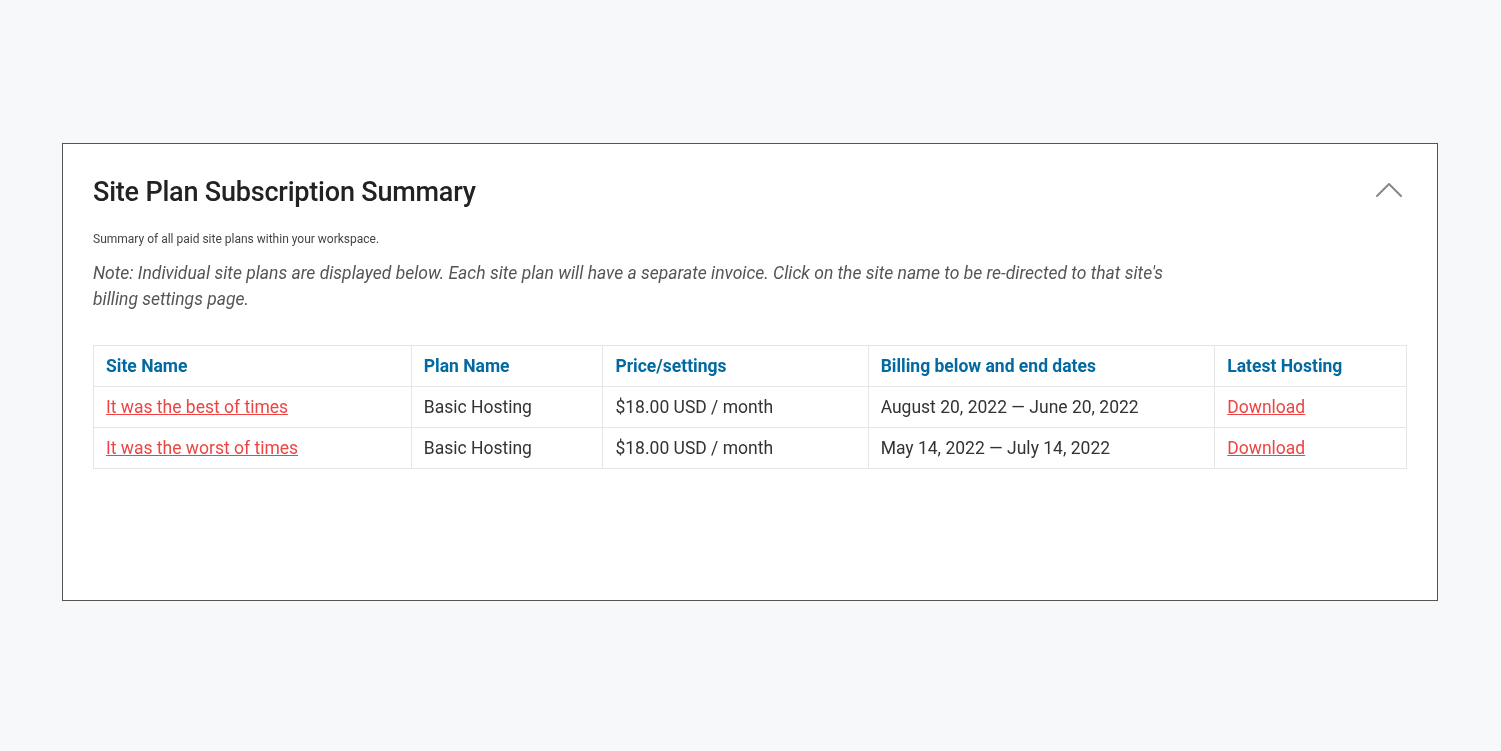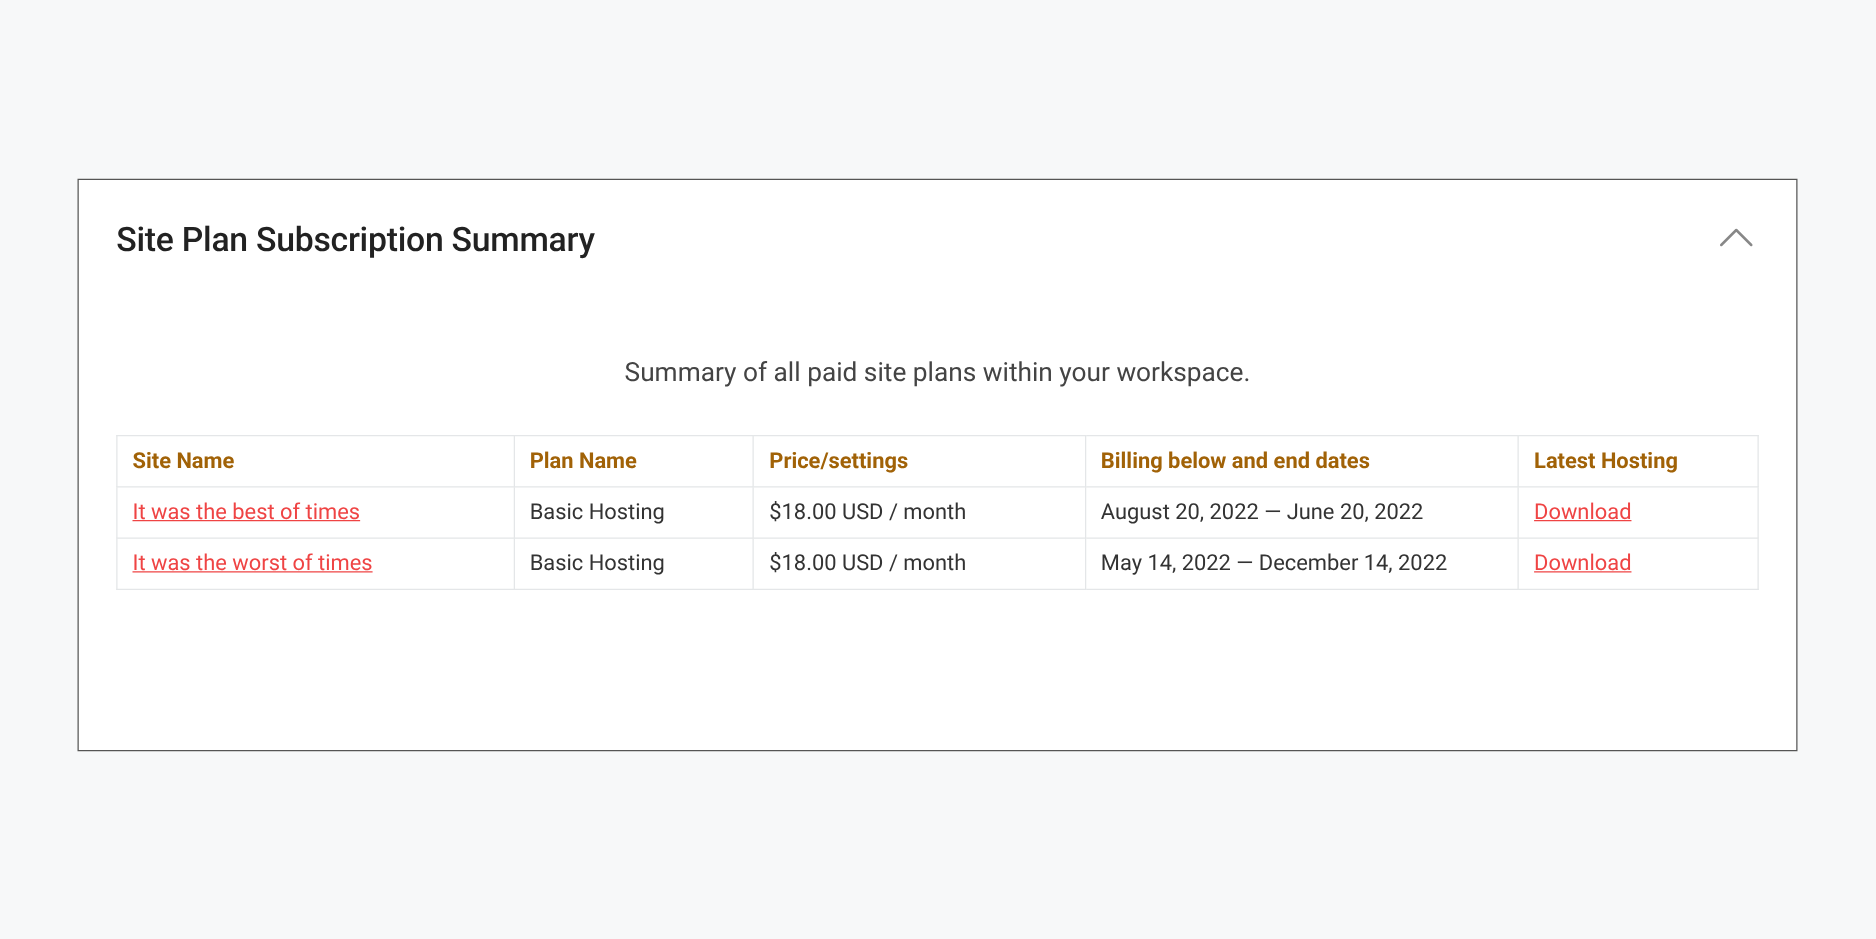--- a/index.html
+++ b/index.html
@@ -40,25 +40,24 @@
     margin-right: 4px;
     color: #888;
     cursor: pointer;
   }
   .chevron svg {
     width: 28px;
     height: 16px;
     display: block;
   }
   .summary-text {
-    margin-top: 76px;
-    font-size: 21px;
+    margin-top: 22px;
+    font-size: 12px;
     color: #444;
     line-height: 1.5;
-    text-align: center;
   }
   .note-text {
     margin-top: 12px;
     font-size: 17.5px;
     font-style: italic;
     color: #555;
     line-height: 1.5;
     max-width: 1110px;
   }
   table {
@@ -67,21 +66,21 @@
     border-collapse: collapse;
   }
   th, td {
     text-align: left;
     padding: 10px 12px;
     font-size: 17.5px;
     border: 1px solid #e4e6e8;
   }
   th {
     font-weight: 700;
-    color: #a16207;
+    color: #0369a1;
     background: #fff;
   }
   td {
     color: #333;
   }
   col.col-site { width: 24.2%; }
   col.col-plan { width: 14.6%; }
   col.col-price { width: 20.2%; }
   col.col-dates { width: 26.4%; }
   col.col-invoice { width: 14.6%; }
@@ -98,20 +97,21 @@
   <div class="panel-header">
     <h1 class="panel-title">Site Plan Subscription Summary</h1>
     <div class="chevron">
       <svg viewBox="0 0 28 16">
         <polyline points="2,14 14,2 26,14" fill="none" stroke="currentColor" stroke-width="2" stroke-linecap="round" stroke-linejoin="round"></polyline>
       </svg>
     </div>
   </div>
 
   <p class="summary-text">Summary of all paid site plans within your workspace.</p>
+  <p class="note-text">Note: Individual site plans are displayed below. Each site plan will have a separate invoice. Click on the site name to be re-directed to that site's billing settings page.</p>
 
   <table>
     <colgroup>
       <col class="col-site">
       <col class="col-plan">
       <col class="col-price">
       <col class="col-dates">
       <col class="col-invoice">
     </colgroup>
     <thead>
@@ -128,18 +128,18 @@
         <td><a class="link">It was the best of times</a></td>
         <td>Basic Hosting</td>
         <td>$18.00 USD / month</td>
         <td>August 20, 2022 — June 20, 2022</td>
         <td><a class="link">Download</a></td>
       </tr>
       <tr>
         <td><a class="link">It was the worst of times</a></td>
         <td>Basic Hosting</td>
         <td>$18.00 USD / month</td>
-        <td>May 14, 2022 — December 14, 2022</td>
+        <td>May 14, 2022 — July 14, 2022</td>
         <td><a class="link">Download</a></td>
       </tr>
     </tbody>
   </table>
 </div>
 
 </body></html>

